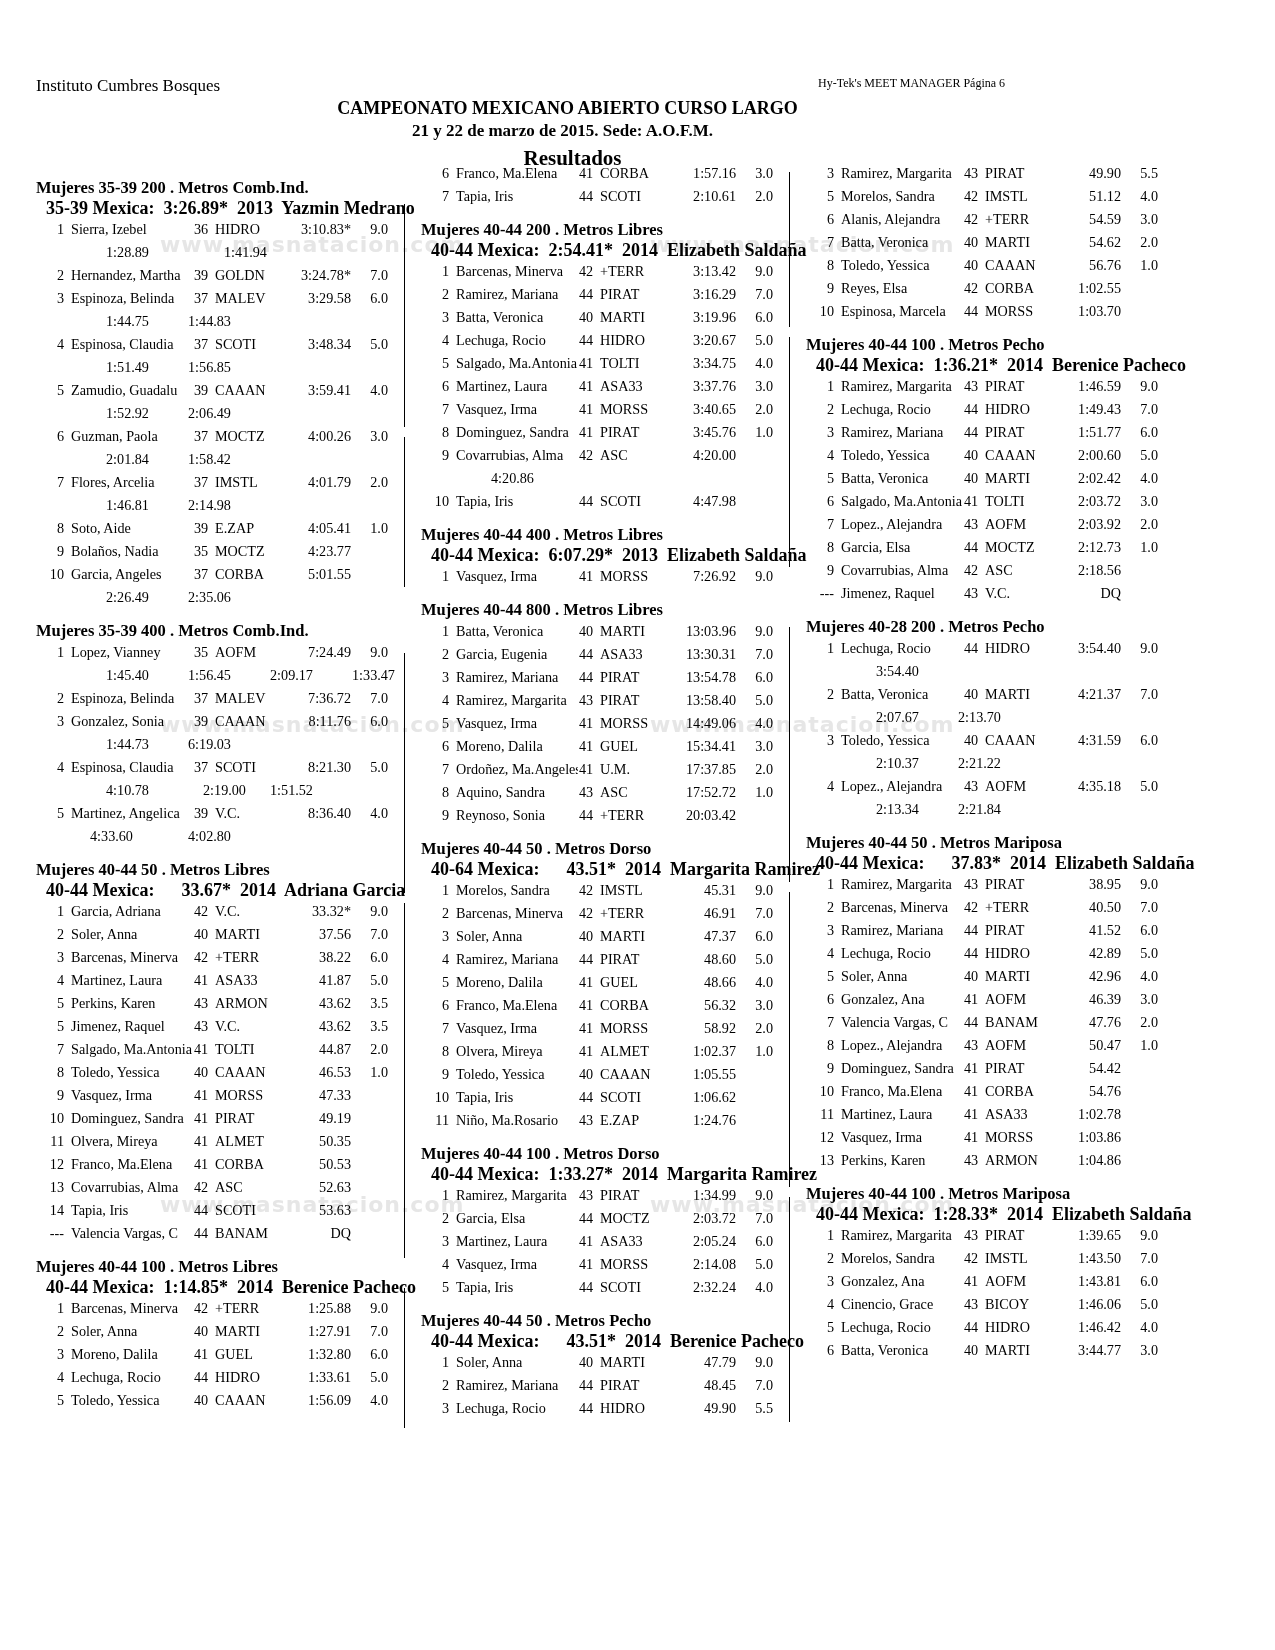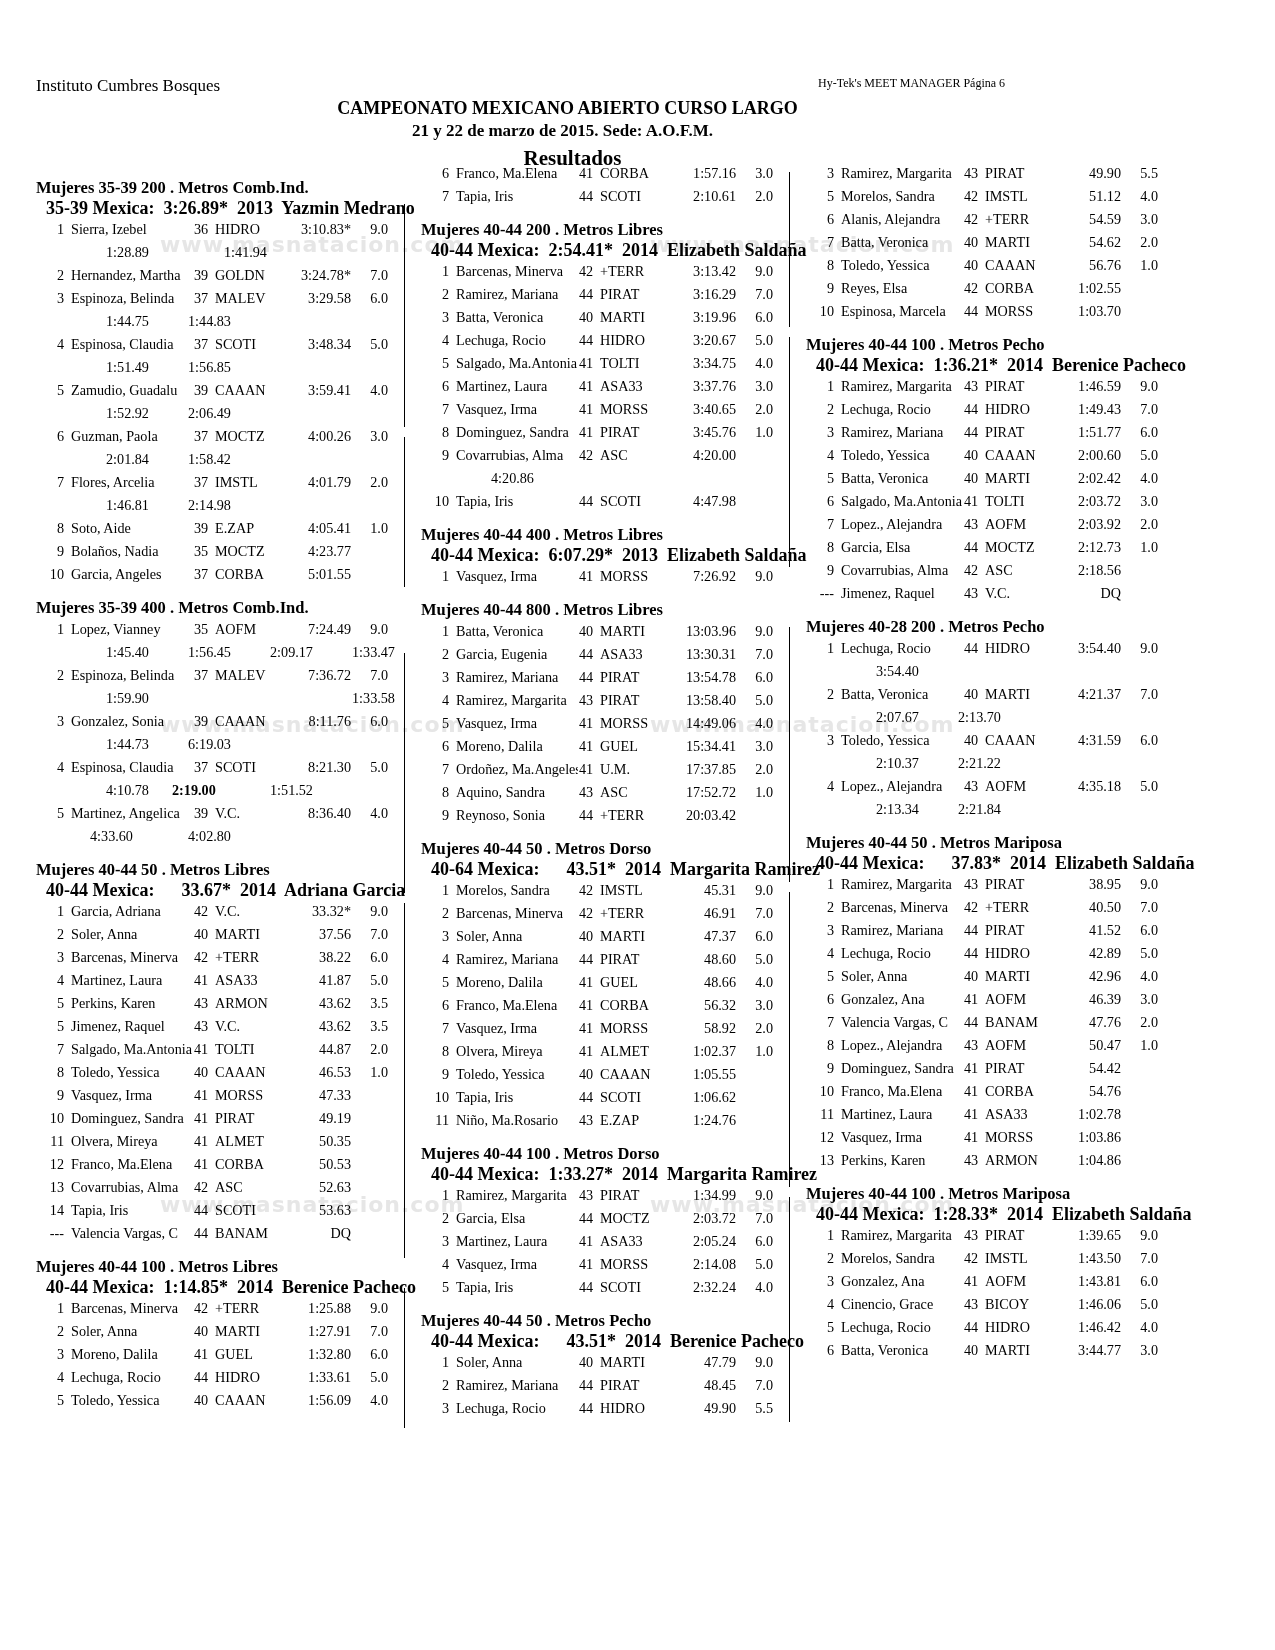--- a/index.html
+++ b/index.html
@@ -161,20 +161,24 @@
         <span class="pt"></span>
       </div>
       <div class="row">
         <span class="pl">10</span>
         <span class="nm">Garcia, Angeles</span>
         <span class="ag">37</span>
         <span class="tm">CORBA</span>
         <span class="rs">5:01.55</span>
         <span class="pt"></span>
       </div>
+      <div class="splits">
+        <span style="left: 70px;">2:26.49</span>
+        <span style="left: 152px;">2:35.06</span>
+      </div>
     </div>
     <div class="event">
       <div class="ev-title">Mujeres 35-39 400 . Metros Comb.Ind.</div>
       <div class="row">
         <span class="pl">1</span>
         <span class="nm">Lopez, Vianney</span>
         <span class="ag">35</span>
         <span class="tm">AOFM</span>
         <span class="rs">7:24.49</span>
         <span class="pt">9.0</span>
@@ -185,26 +189,20 @@
         <span style="left: 234px;">2:09.17</span>
         <span style="left: 316px;">1:33.47</span>
       </div>
       <div class="row">
         <span class="pl">2</span>
         <span class="nm">Espinoza, Belinda</span>
         <span class="ag">37</span>
         <span class="tm">MALEV</span>
         <span class="rs">7:36.72</span>
         <span class="pt">7.0</span>
-      </div>
-      <div class="splits">
-        <span style="left: 70px;">1:59.90</span>
-        <span style="left: 152px;"></span>
-        <span style="left: 234px;"></span>
-        <span style="left: 316px;">1:33.58</span>
       </div>
       <div class="row">
         <span class="pl">3</span>
         <span class="nm">Gonzalez, Sonia</span>
         <span class="ag">39</span>
         <span class="tm">CAAAN</span>
         <span class="rs">8:11.76</span>
         <span class="pt">6.0</span>
       </div>
       <div class="splits">
@@ -214,21 +212,21 @@
       <div class="row">
         <span class="pl">4</span>
         <span class="nm">Espinosa, Claudia</span>
         <span class="ag">37</span>
         <span class="tm">SCOTI</span>
         <span class="rs">8:21.30</span>
         <span class="pt">5.0</span>
       </div>
       <div class="splits">
         <span style="left: 70px;">4:10.78</span>
-        <span style="left: 136px; font-weight: bold;">2:19.00</span>
+        <span style="left: 167px;">2:19.00</span>
         <span style="left: 234px;">1:51.52</span>
       </div>
       <div class="row">
         <span class="pl">5</span>
         <span class="nm">Martinez, Angelica</span>
         <span class="ag">39</span>
         <span class="tm">V.C.</span>
         <span class="rs">8:36.40</span>
         <span class="pt">4.0</span>
       </div>

